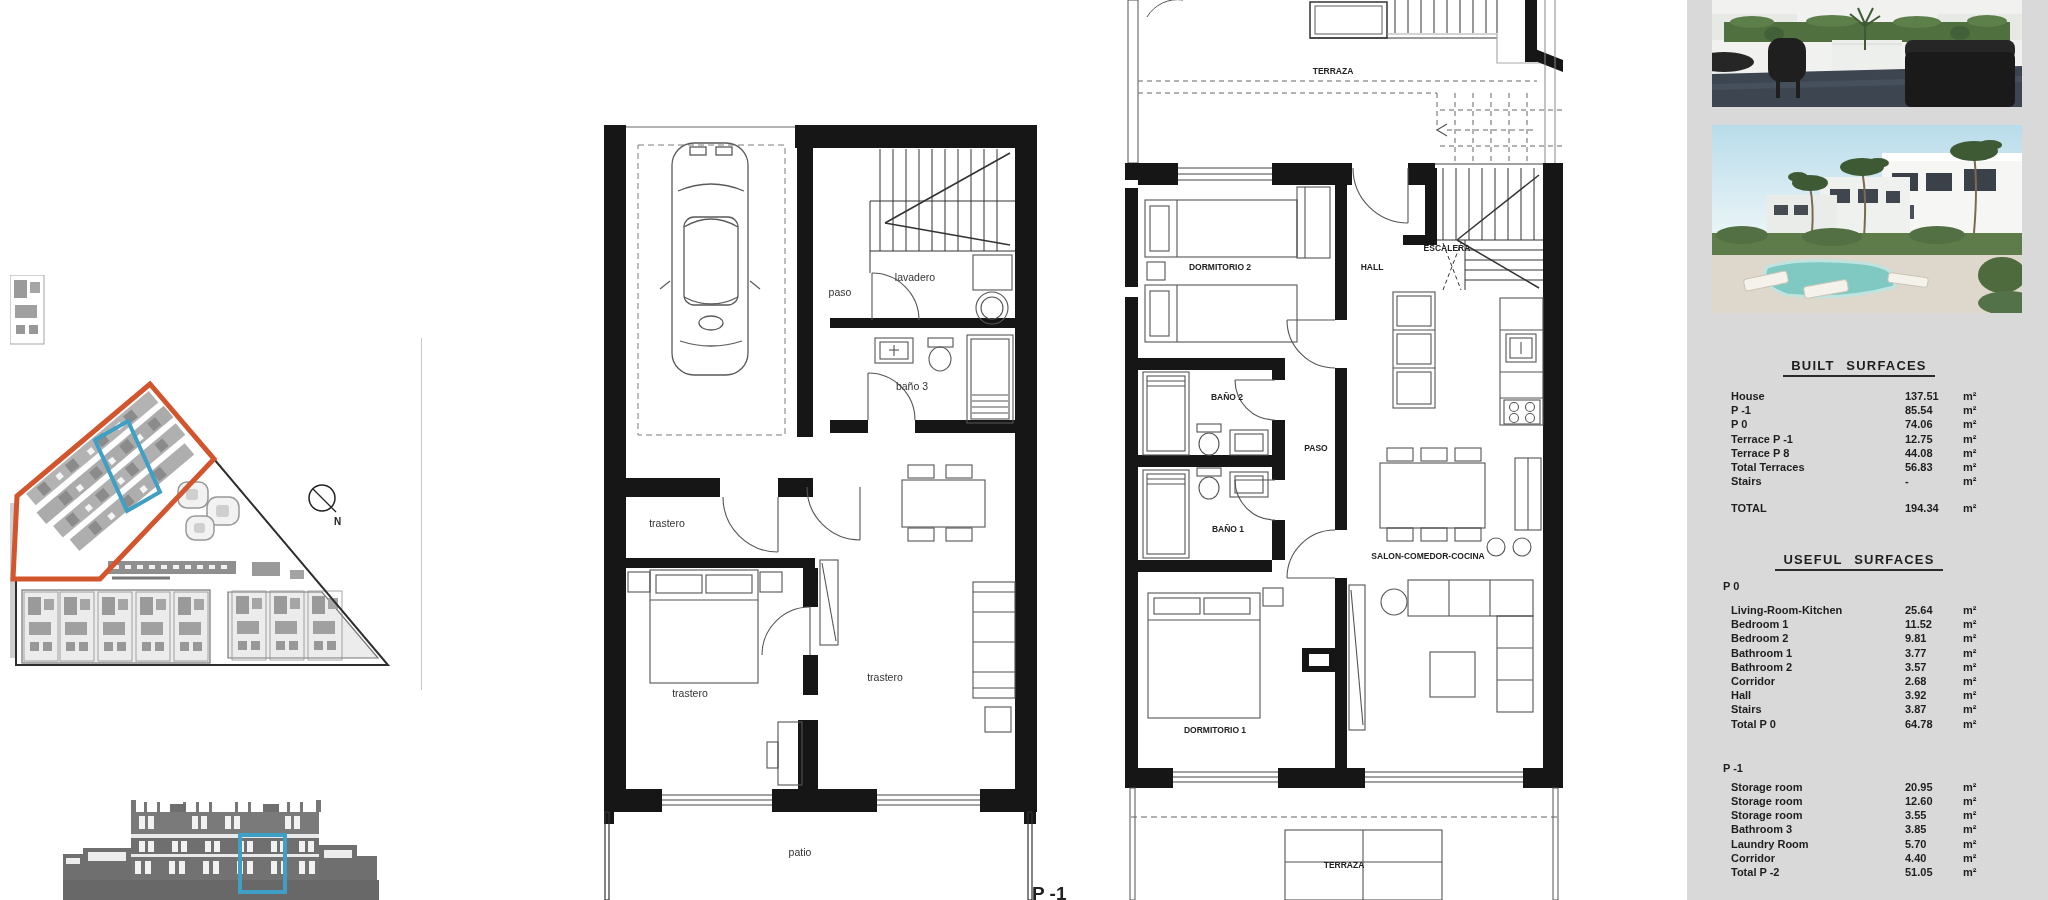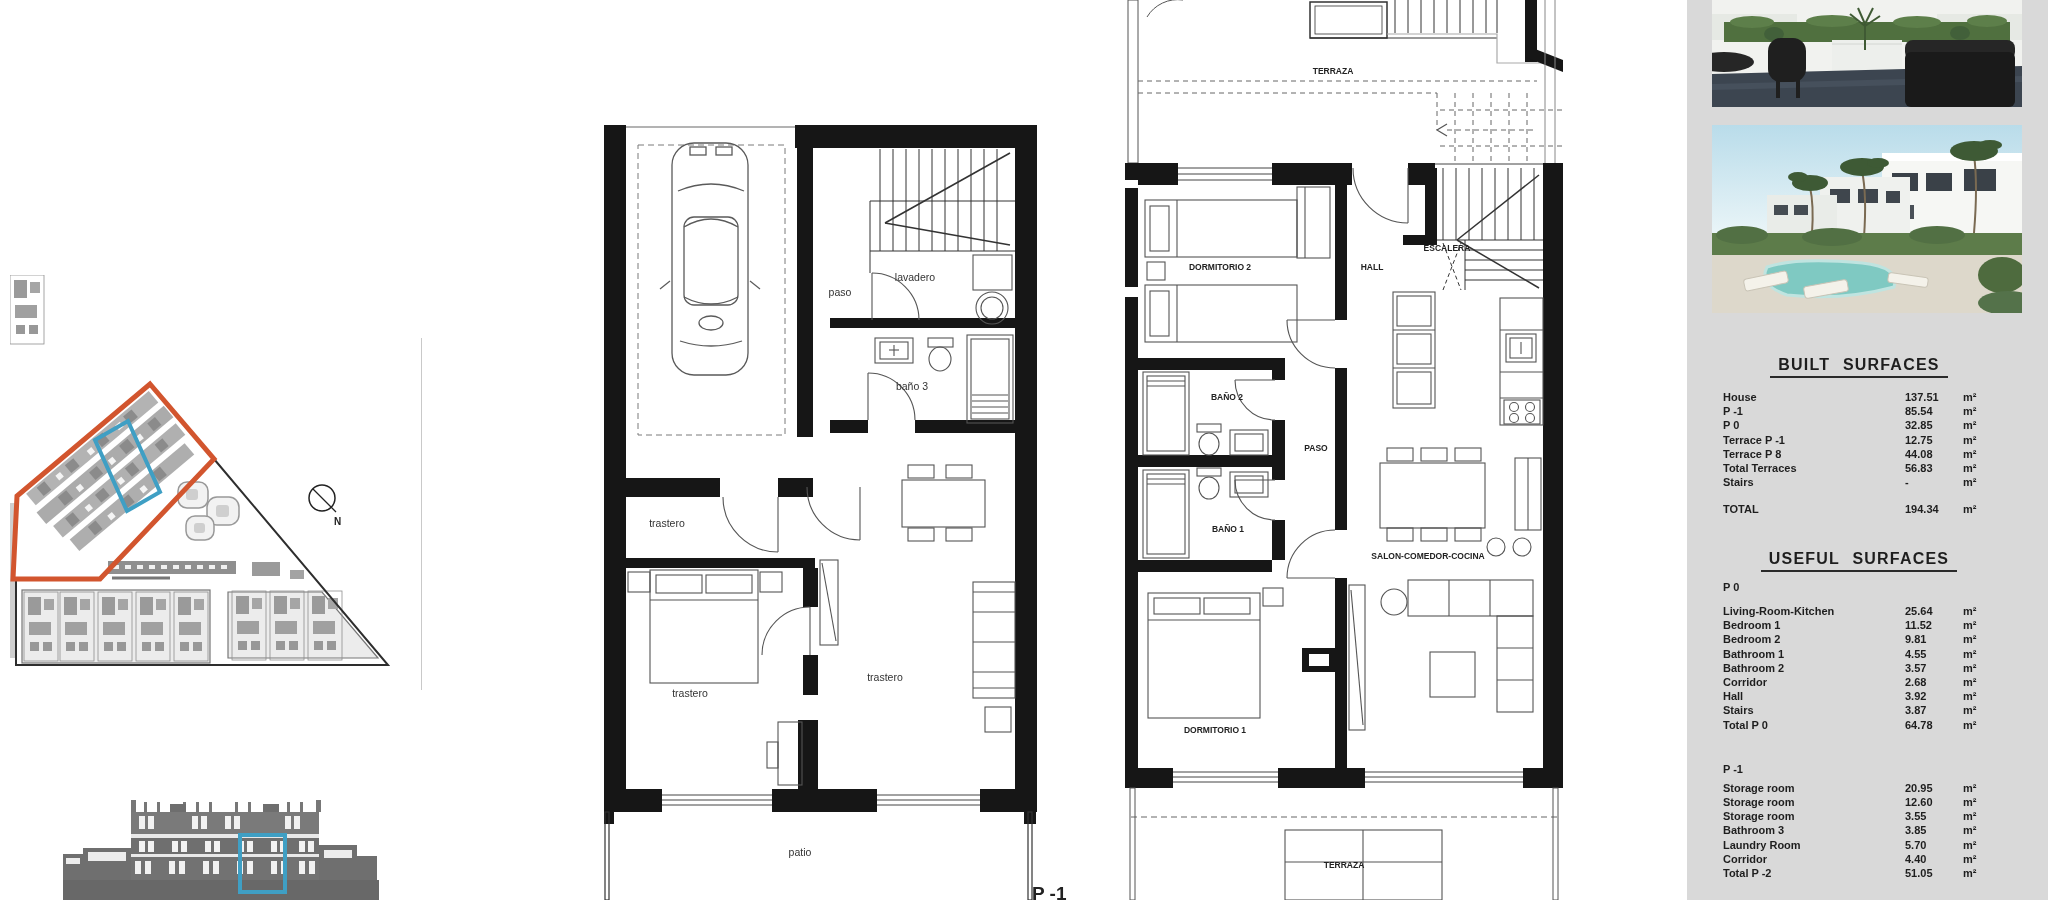--- a/index.html
+++ b/index.html
@@ -11,24 +11,24 @@
   
   #sidebar{left:1687px;top:0;width:361px;height:900px;background:#d9d9d9;}
   .photo{left:25px;width:310px;overflow:hidden;background:#eee;}
   #photo1{top:0;height:107px;}
   #photo2{top:125px;height:188px;}
 
   .surfTable{left:36px;width:272px;color:#1e1e1e;}
   #builtTable{top:356px;}
   #usefulTable{top:550px;}
   .tTitle{text-align:center;}
-  .tTitle span{display:inline-block;font-size:16px;font-weight:700;letter-spacing:1.2px;word-spacing:7px;
+  .tTitle span{display:inline-block;font-size:13px;font-weight:700;letter-spacing:1.2px;word-spacing:7px;
                border-bottom:2px solid #2a2a2a;padding:0 8px 2px;}
   .rows{margin-top:12px;}
-  .srow{display:flex;align-items:baseline;line-height:14.2px;font-size:11px;font-weight:700;}
+  .srow{display:flex;align-items:baseline;line-height:14.2px;font-size:11px;font-weight:700;margin-left:8px;}
   .rl{flex:1;white-space:nowrap;}
   .rv{width:58px;text-align:left;}
   .ru{width:32px;text-align:left;}
   .totalRow{margin-top:13px;}
   .subHead{font-size:11px;font-weight:700;line-height:14px;}
   .mt8{margin-top:8px;} .mt10{margin-top:10px;} .mt30{margin-top:30px;} .mt5{margin-top:5px;}
 
   #divider{left:421px;top:338px;width:1px;height:352px;background:#c9c9c9;}
   #floorTag1{left:1032px;top:883px;font-size:19px;font-weight:700;color:#222;}
 </style>
@@ -683,21 +683,21 @@
             <span class="rv">137.51</span>
             <span class="ru">m²</span>
           </div>
         <div class="srow">
             <span class="rl">P -1</span>
             <span class="rv">85.54</span>
             <span class="ru">m²</span>
           </div>
         <div class="srow">
             <span class="rl">P 0</span>
-            <span class="rv">32.85</span>
+            <span class="rv">74.06</span>
             <span class="ru">m²</span>
           </div>
         <div class="srow">
             <span class="rl">Terrace P -1</span>
             <span class="rv">12.75</span>
             <span class="ru">m²</span>
           </div>
         <div class="srow">
             <span class="rl">Terrace P 8</span>
             <span class="rv">44.08</span>
@@ -737,21 +737,21 @@
             <span class="rv">11.52</span>
             <span class="ru">m²</span>
           </div>
         <div class="srow">
             <span class="rl">Bedroom 2</span>
             <span class="rv">9.81</span>
             <span class="ru">m²</span>
           </div>
         <div class="srow">
             <span class="rl">Bathroom 1</span>
-            <span class="rv">4.55</span>
+            <span class="rv">3.77</span>
             <span class="ru">m²</span>
           </div>
         <div class="srow">
             <span class="rl">Bathroom 2</span>
             <span class="rv">3.57</span>
             <span class="ru">m²</span>
           </div>
         <div class="srow">
             <span class="rl">Corridor</span>
             <span class="rv">2.68</span>

